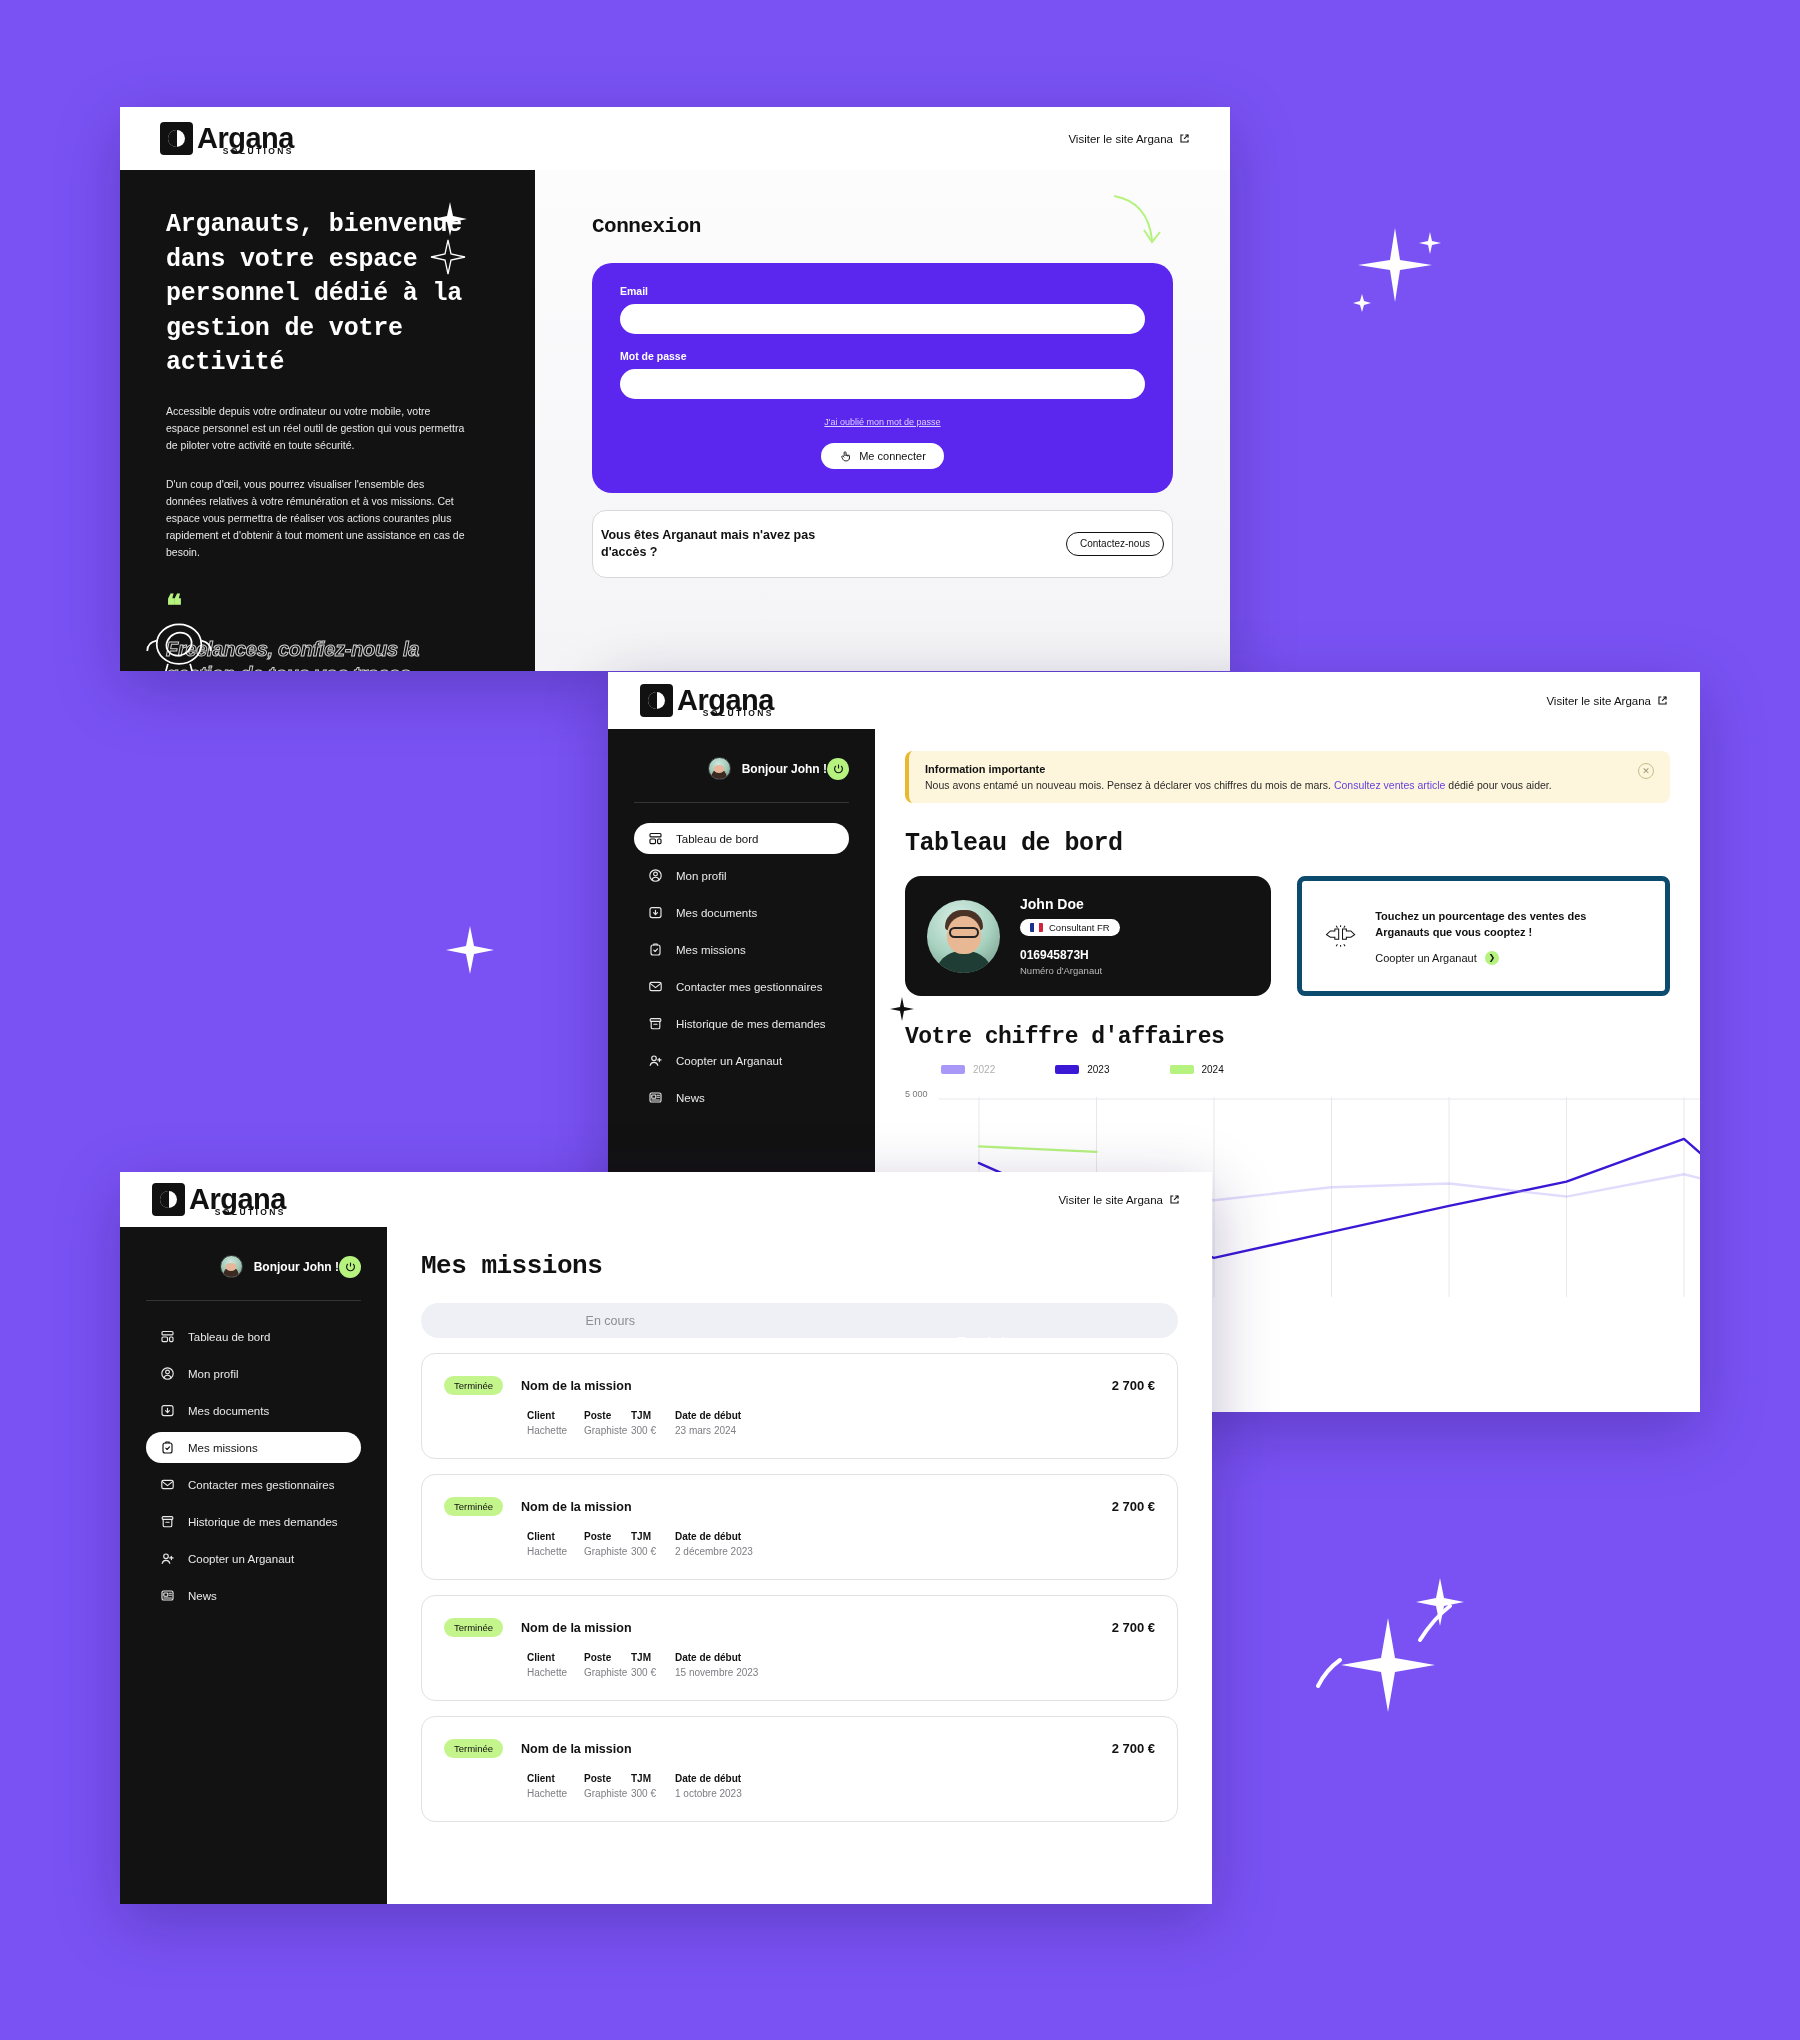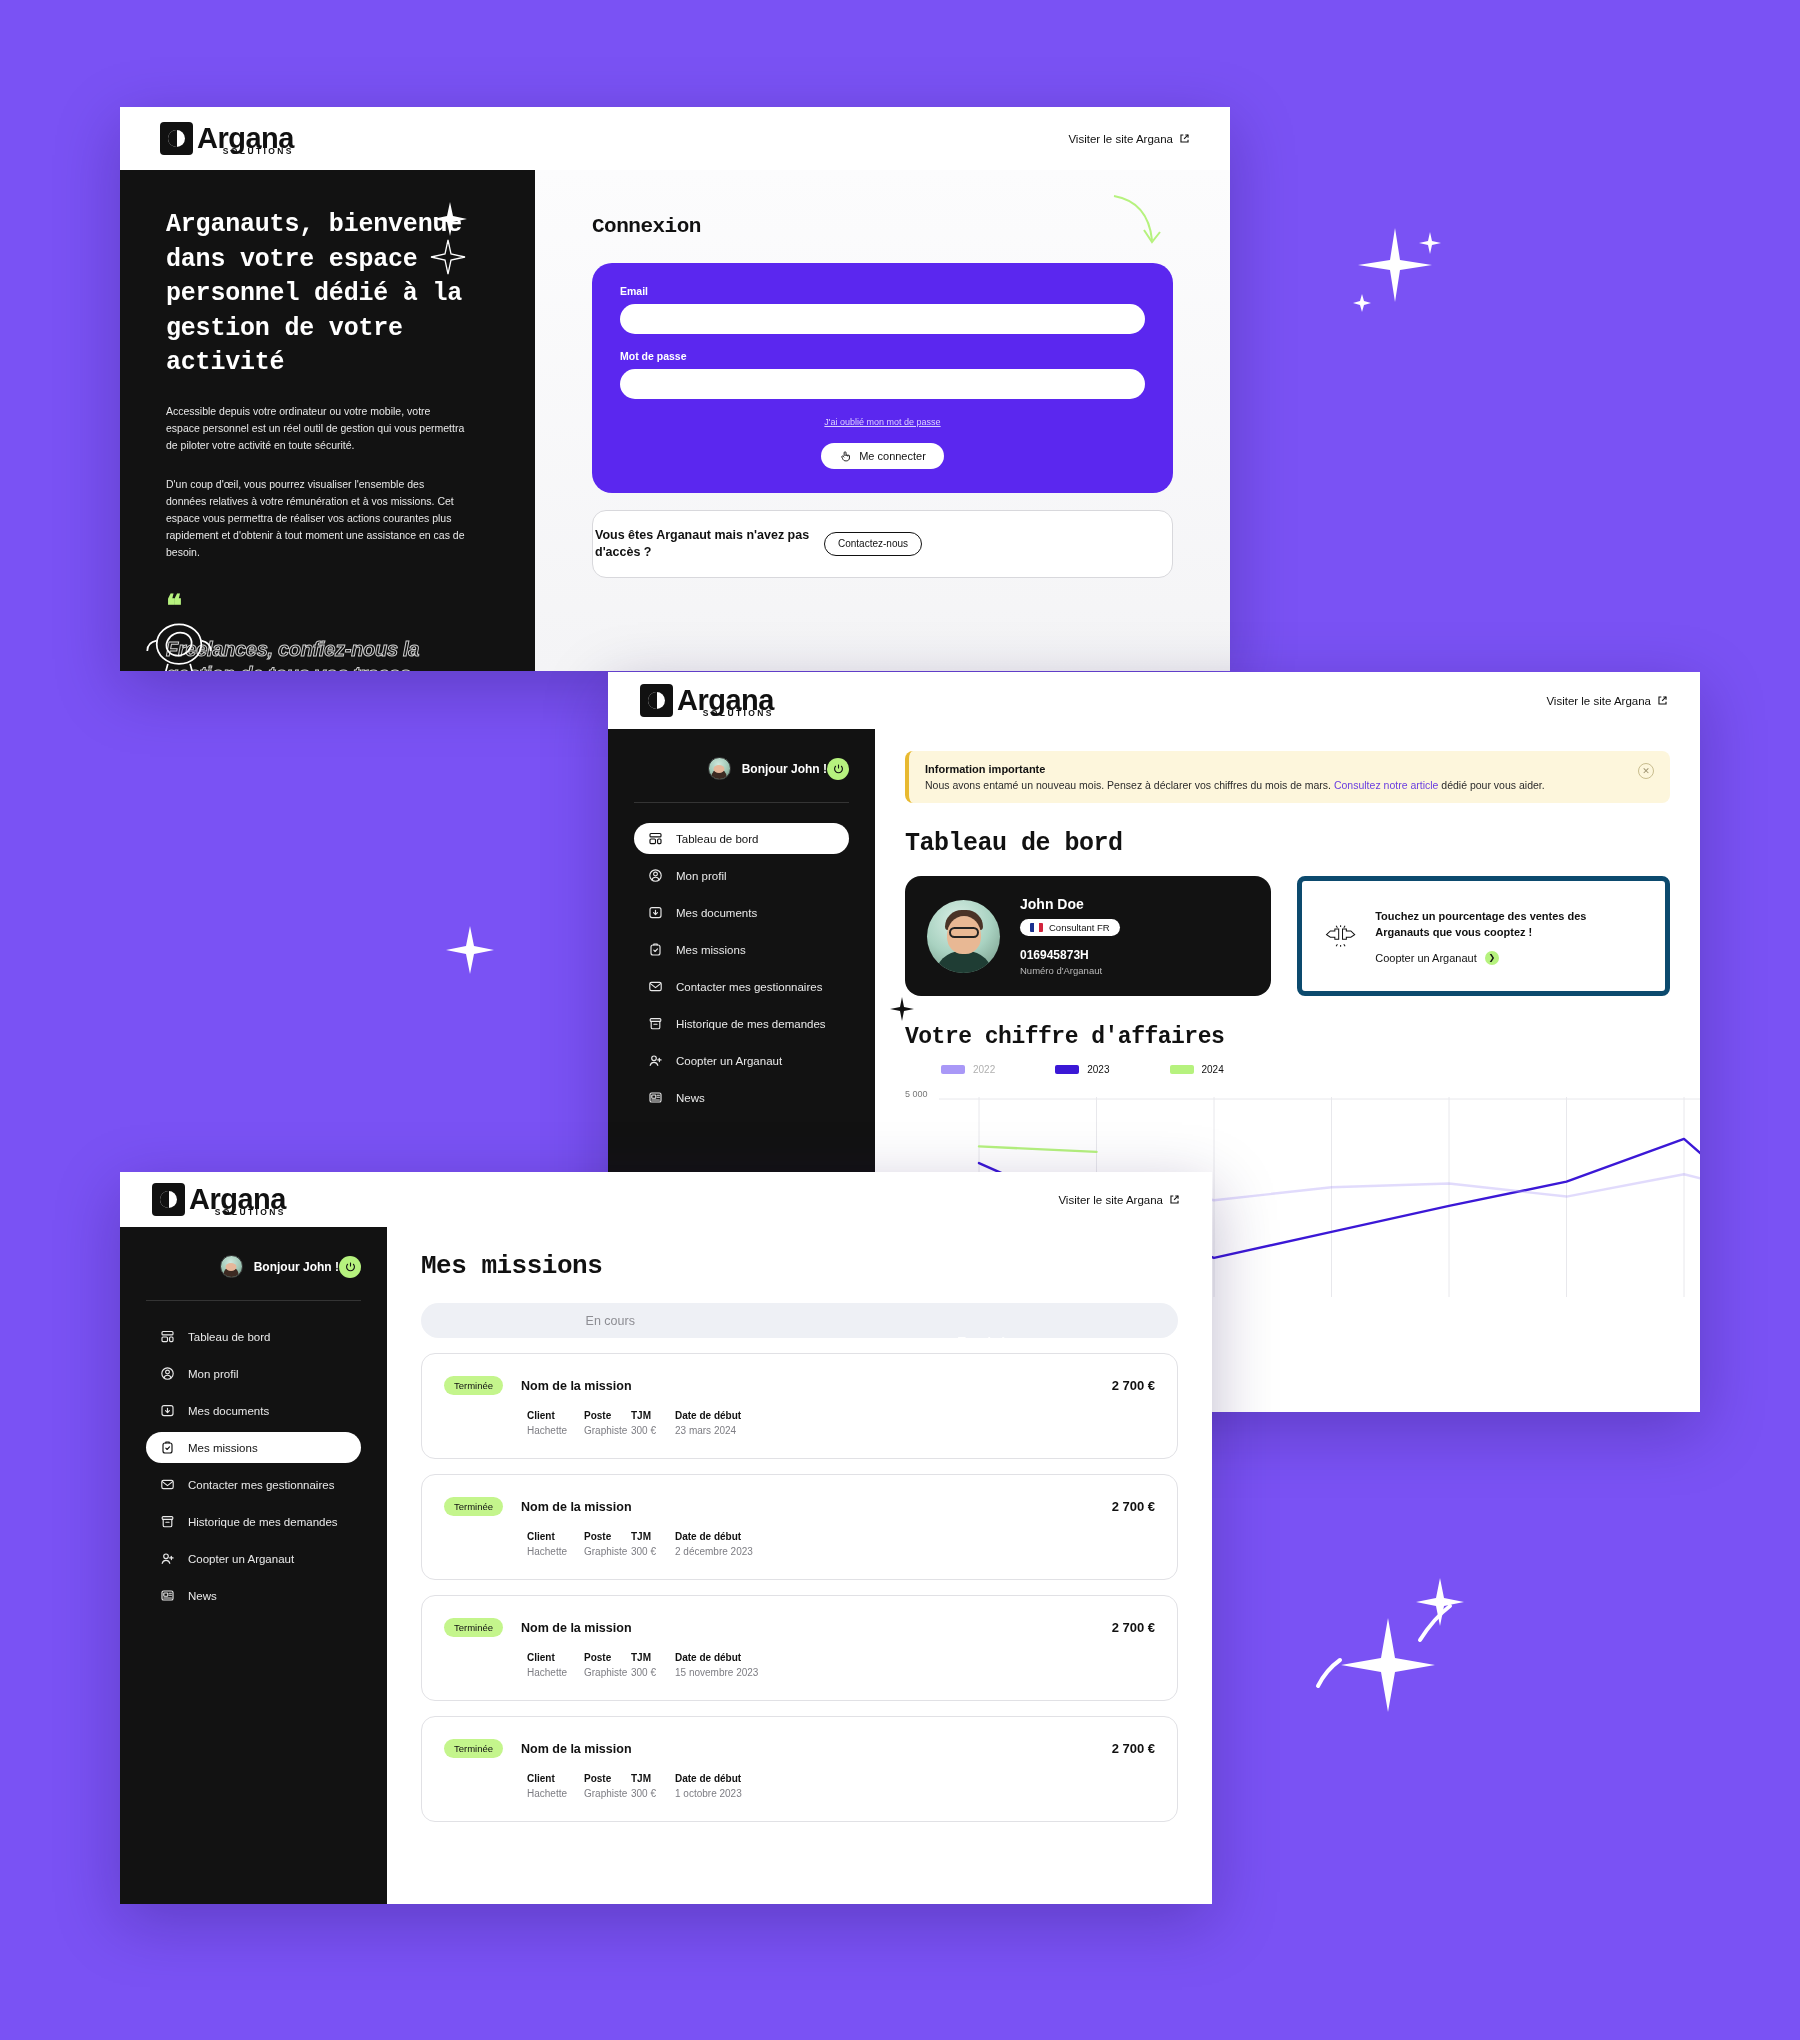--- a/index.html
+++ b/index.html
@@ -102,22 +102,22 @@
     display: block; text-align: center; margin-top: 18px; font-size: 9px;
     color: #ded2ff; text-decoration: underline;
   }
   .btn-login {
     display: flex; align-items: center; gap: 8px; margin: 16px auto 0 auto;
     background: #fff; border: none; border-radius: 999px; height: 26px;
     padding: 0 18px; font-size: 11px; font-weight: 500; color: #111; cursor: pointer;
   }
   .helper-card {
     margin-top: 17px; background: #fff; border: 1px solid #d8d8dc;
-    border-radius: 14px; padding: 16px 2px; display: flex; align-items: center;
-    gap: 14px;
+    border-radius: 14px; padding: 16px 8px; display: flex; align-items: center;
+    justify-content: space-between; gap: 14px;
   }
   .helper-card.alt { background: #f3f3f5; }
   .helper-txt { font-size: 12.5px; font-weight: 700; color: #111; line-height: 1.35; max-width: 215px;}
   .pill-btn {
     border: 1px solid #111; background: transparent; border-radius: 999px;
     height: 24px; padding: 0 13px; font-size: 10px; color: #111; cursor: pointer;
     white-space: nowrap;
   }
   .arrow-squiggle { position: absolute; right: 60px; top: 22px; }
 
@@ -462,21 +462,21 @@
             <span>News</span>
           </div>
         </div>
     </div>
 
     <div class="main">
       <div class="alert">
         <div>
           <div class="alert-t">Information importante</div>
           <div class="alert-b">
-            <span>Nous avons entamé un nouveau mois. Pensez à déclarer vos chiffres du mois de mars. </span><a>Consultez notre article</a><span> dédié pour vous aider.</span>
+            <span>Nous avons entamé un nouveau mois. Pensez à déclarer vos chiffres du mois de mars. </span><a>Consultez ventes article</a><span> dédié pour vous aider.</span>
           </div>
         </div>
         <div class="alert-x">✕</div>
       </div>
 
       <div class="dash-h1 mono">Tableau de bord</div>
 
       <div class="card-row">
         <div class="profile-card">
           <div class="profile-pic">

